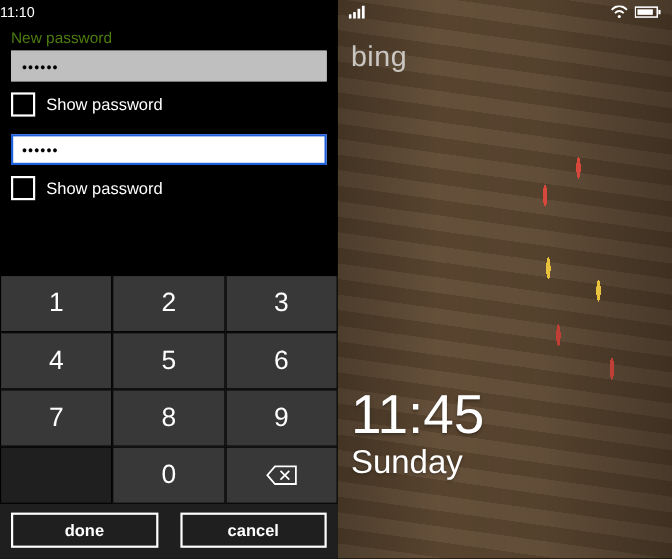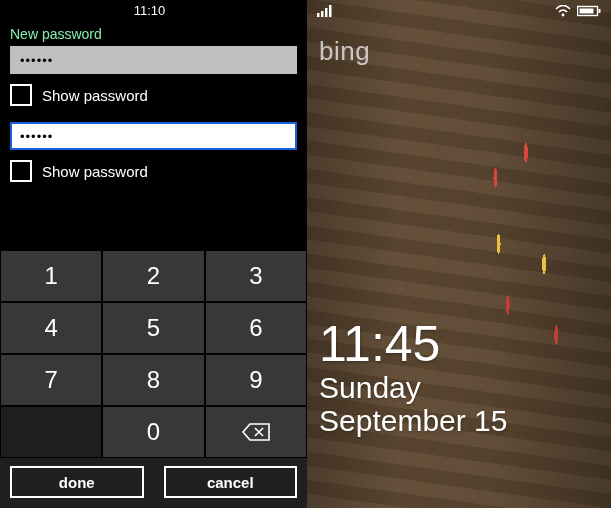--- a/index.html
+++ b/index.html
@@ -25,34 +25,34 @@
     width: 304px;
     height: 508px;
     position: relative;
     color: #fff;
     overflow: hidden;
   }
   
   .status-left {
     height: 20px;
     display: flex;
-    justify-content: center;
+    justify-content: flex-start;
     align-items: center;
     padding-right: 8px;
     font-size: 13px;
     font-weight: 400;
   }
   
   .form-area {
     padding: 6px 10px 0 10px;
     flex: 0 0 auto;
   }
   .field-label {
     font-size: 14px;
-    color: #86efac;
+    color: #4d7c0f;
     margin-bottom: 4px;
     font-weight: 400;
   }
   .pw-input {
     width: 100%;
     height: 28px;
     border: 2px solid #fff;
     background: #fff;
     color: #000;
     font-size: 13px;
@@ -270,15 +270,14 @@
       <rect x="21.5" y="4" width="2" height="4" fill="#fff"></rect>
       <rect x="2.5" y="3.5" width="14" height="5" fill="#fff"></rect>
     </svg>
   </div>
 
   <div class="bing-logo">bing</div>
 
   <div class="lock-text">
     <div class="lock-time">11:45</div>
     <div class="lock-date">Sunday</div>
-    <div class="lock-date">September 15</div>
   </div>
 </div>
 
 </body></html>

